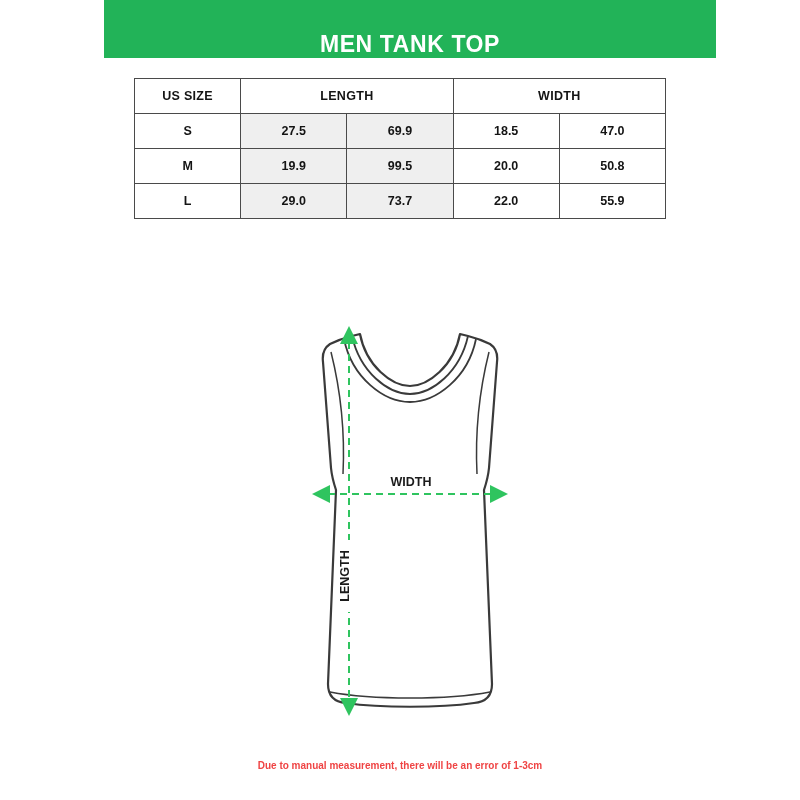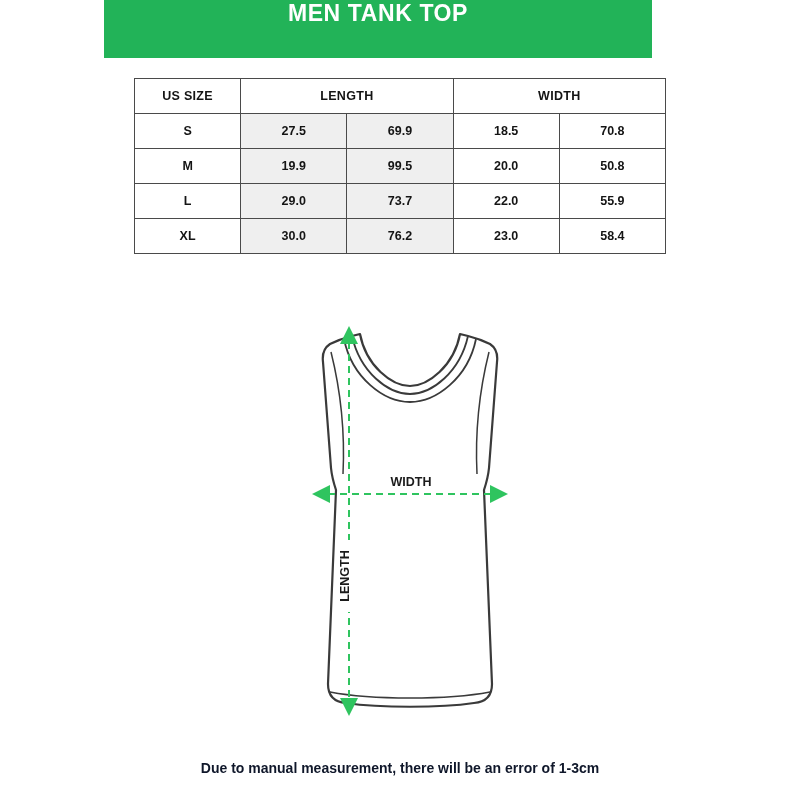--- a/index.html
+++ b/index.html
@@ -14,25 +14,25 @@
     color: #1b1b1b;
     overflow: hidden;
     position: relative;
   }
 
   
   .header {
     position: absolute;
     left: 104px;
     top: 0;
-    width: 548px;
+    width: 612px;
     height: 58px;
     background: #22b358;
     display: flex;
-    align-items: flex-start;
+    align-items: flex-end;
     justify-content: center;
   }
   .header-title {
     color: #ffffff;
     font-size: 23px;
     font-weight: bold;
     letter-spacing: 0.6px;
   }
 
   
@@ -81,23 +81,23 @@
     height: 420px;
   }
 
   
   .footnote {
     position: absolute;
     left: 0;
     top: 760px;
     width: 800px;
     text-align: center;
-    font-size: 14px;
-    font-weight: bold;
-    color: #0f172a;
+    font-size: 10px;
+    font-weight: bold;
+    color: #ef4444;
   }
 </style>
 </head>
 <body>
 
 <div class="header">
   <div class="header-title">MEN TANK TOP</div>
 </div>
 
 <div class="table-wrap">
@@ -114,42 +114,35 @@
         <td class="hdr">US SIZE</td>
         <td class="hdr" colspan="2">LENGTH</td>
         <td class="hdr" colspan="2">WIDTH</td>
       </tr>
 
       <tr>
         <td class="sz">S</td>
         <td class="shade">27.5</td>
         <td class="shade">69.9</td>
         <td>18.5</td>
-        <td>70.8</td>
+        <td>47.0</td>
       </tr>
       <tr>
         <td class="sz">M</td>
         <td class="shade">19.9</td>
         <td class="shade">99.5</td>
         <td>20.0</td>
         <td>50.8</td>
       </tr>
       <tr>
         <td class="sz">L</td>
         <td class="shade">29.0</td>
         <td class="shade">73.7</td>
         <td>22.0</td>
         <td>55.9</td>
-      </tr>
-      <tr>
-        <td class="sz">XL</td>
-        <td class="shade">30.0</td>
-        <td class="shade">76.2</td>
-        <td>23.0</td>
-        <td>58.4</td>
       </tr>
     </tbody>
   </table>
 </div>
 
 <div class="illo">
   <svg width="800" height="420" viewBox="0 0 800 420" xmlns="http://www.w3.org/2000/svg">
     <defs>
       <marker id="arrL" markerWidth="9" markerHeight="9" refX="8" refY="4.5" orient="auto">
         <path d="M9,0 L0,4.5 L9,9 Z" fill="#2fc45f"></path>

